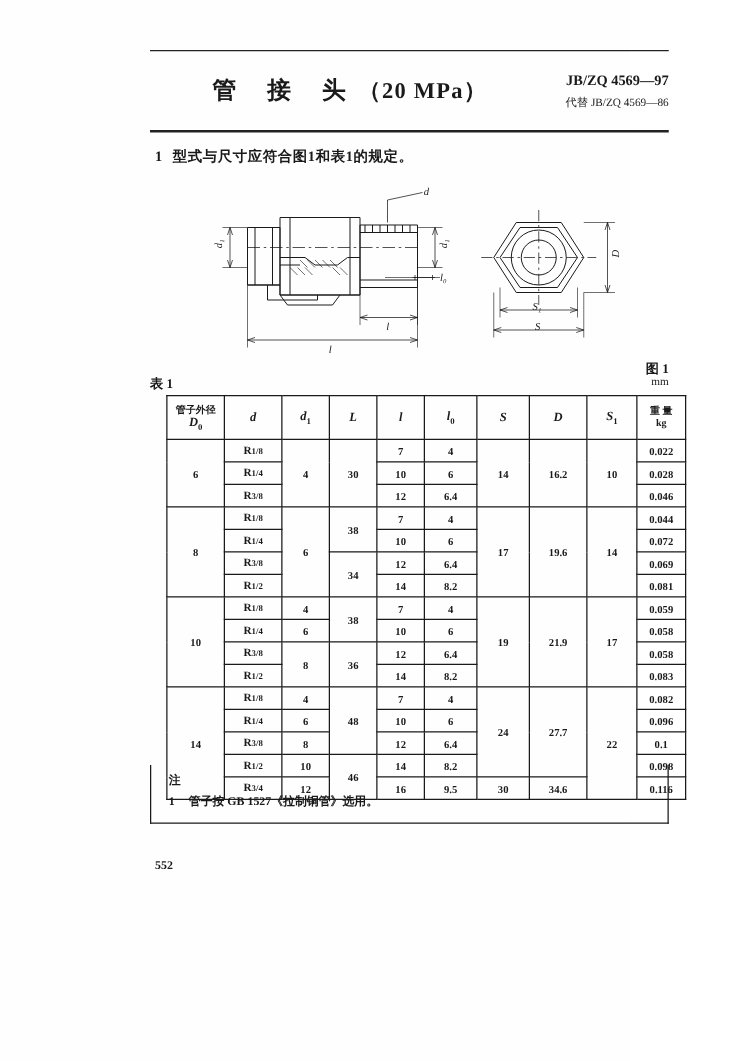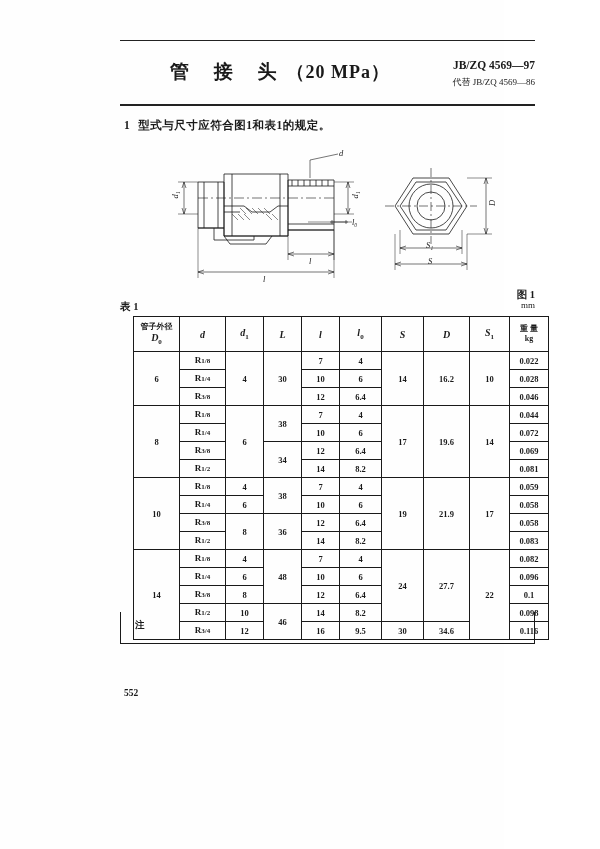--- a/index.html
+++ b/index.html
@@ -464,17 +464,20 @@
           <td class="num">9.5</td>
           <td class="num" rowspan="1">30</td>
           <td class="num" rowspan="1">34.6</td>
           <td class="num">0.116</td>
         </tr>
       </tbody>
   </table>
 
   <div class="notes">
     <div class="note-title">注</div>
+    <div class="note-item">
+      <span class="idx">1</span><span>管子按 GB 1527《拉制铜管》选用。</span>
+    </div>
   </div>
 
   <div class="page-no">552</div>
 
 </div>
 
 </body></html>

